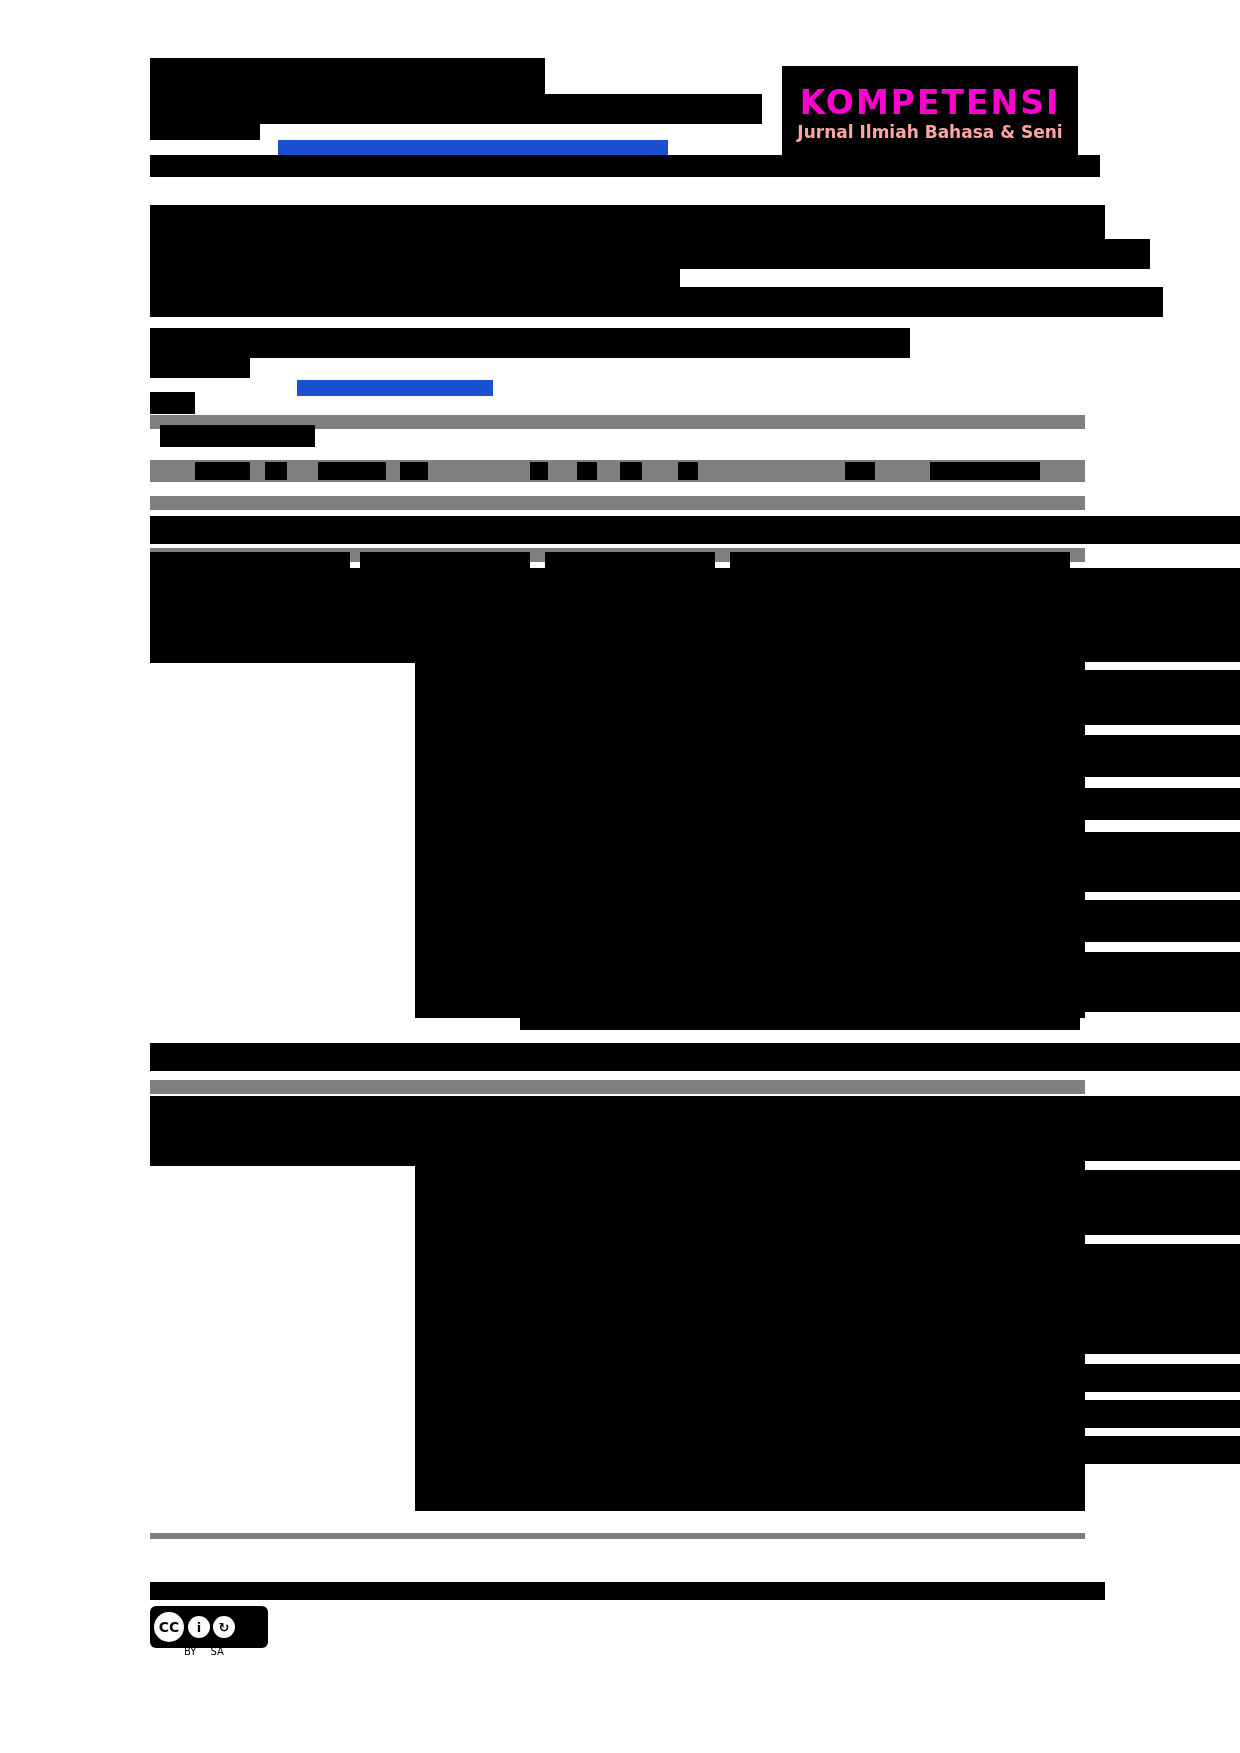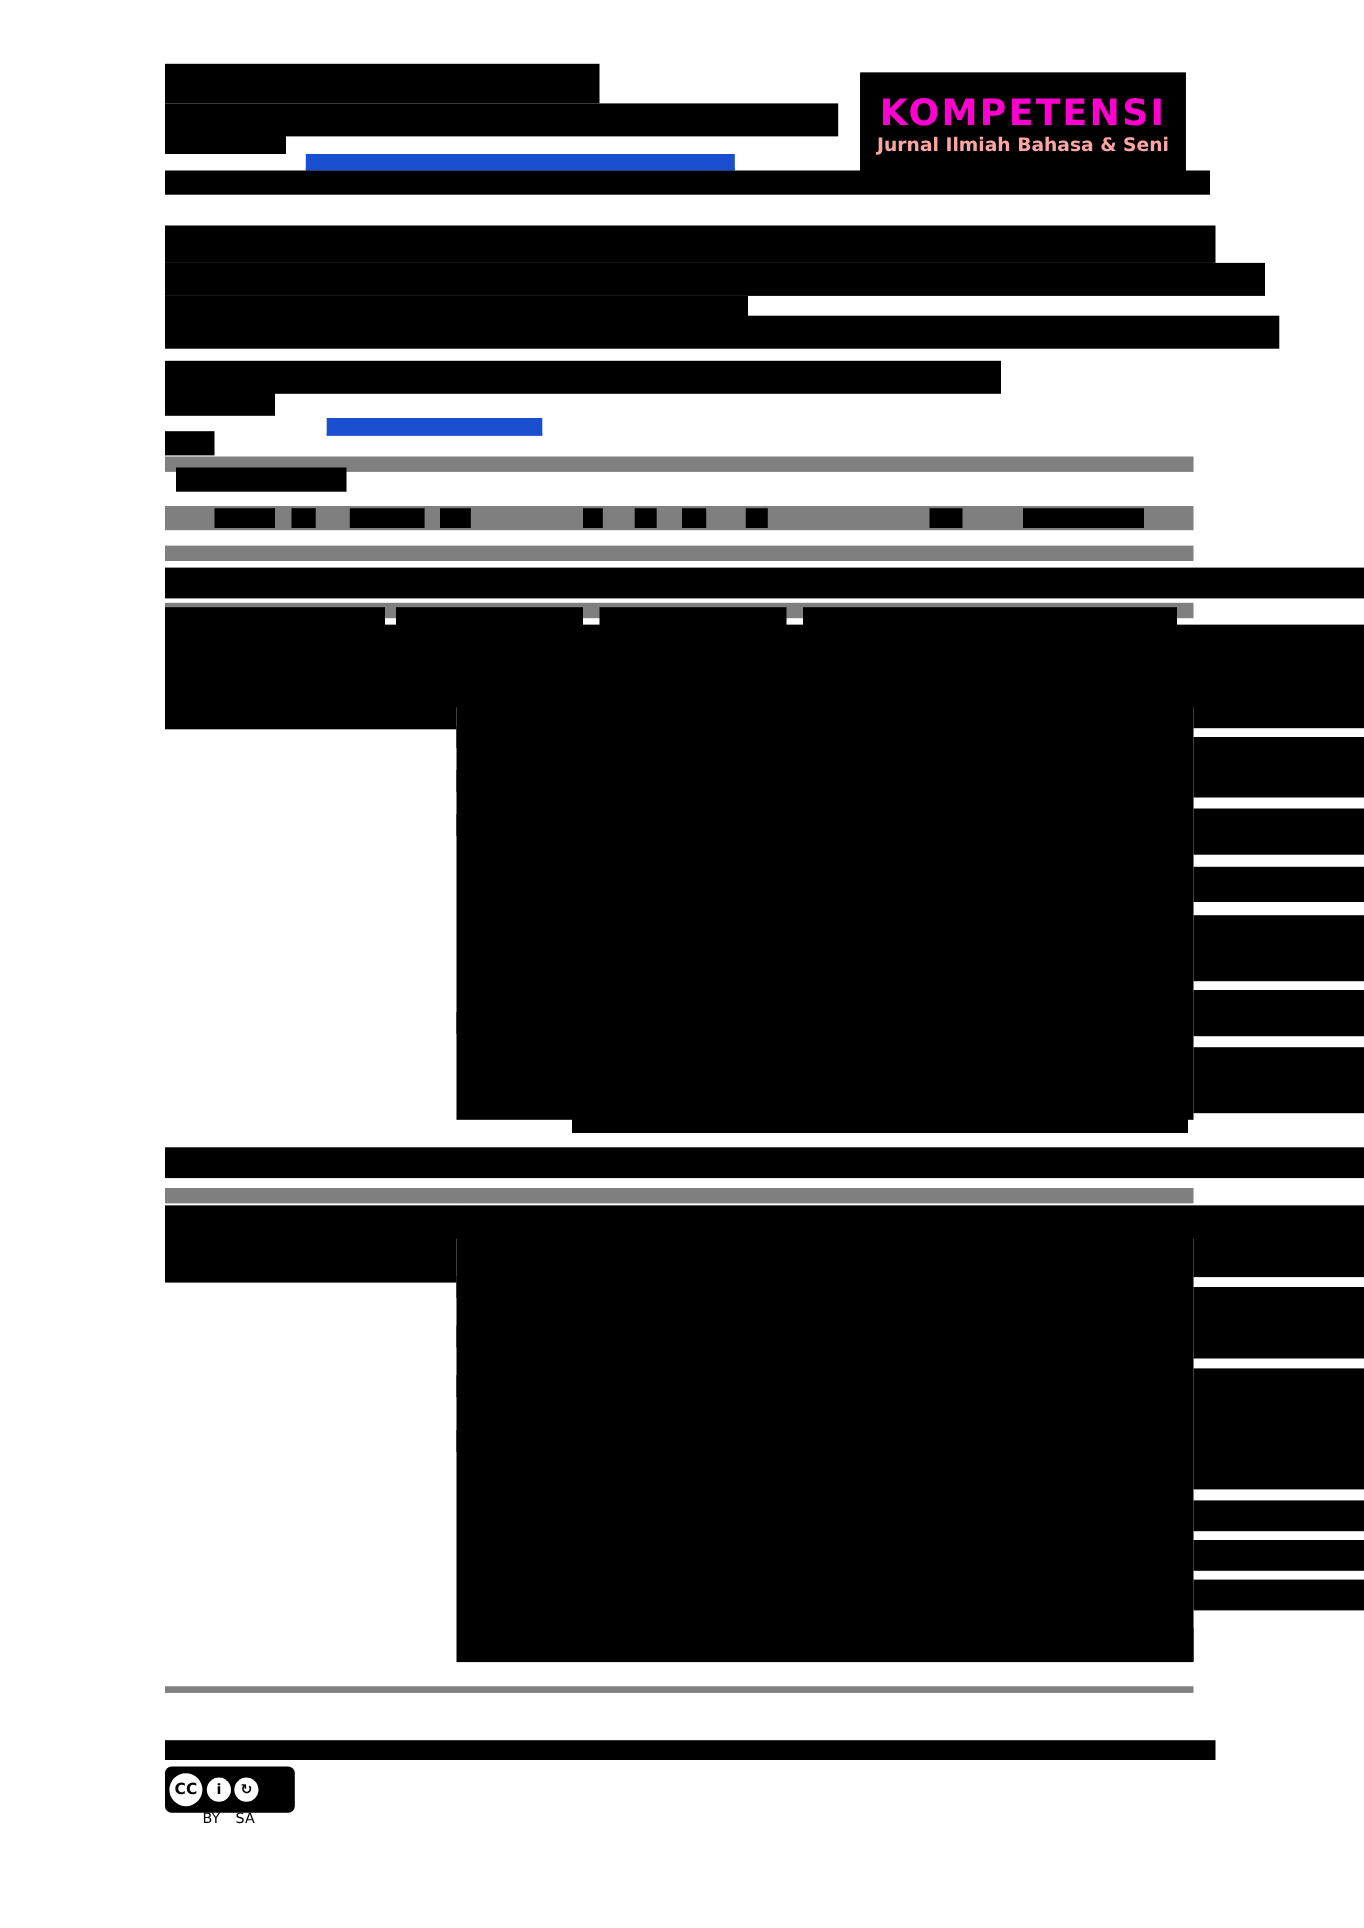--- a/index.html
+++ b/index.html
@@ -125,21 +125,21 @@
     margin-right: 3px;
     flex: 0 0 auto;
   }
   .cc-labels {
     position: absolute;
     left: 150px;
     top: 1646px;
     width: 118px;
     height: 14px;
     font-family: "DejaVu Sans", sans-serif;
-    font-size: 13px;
+    font-size: 10px;
     color: #000000;
     display: flex;
     gap: 14px;
     padding-left: 34px;
     box-sizing: border-box;
   }
 
   
   .sr {
     position: absolute;

